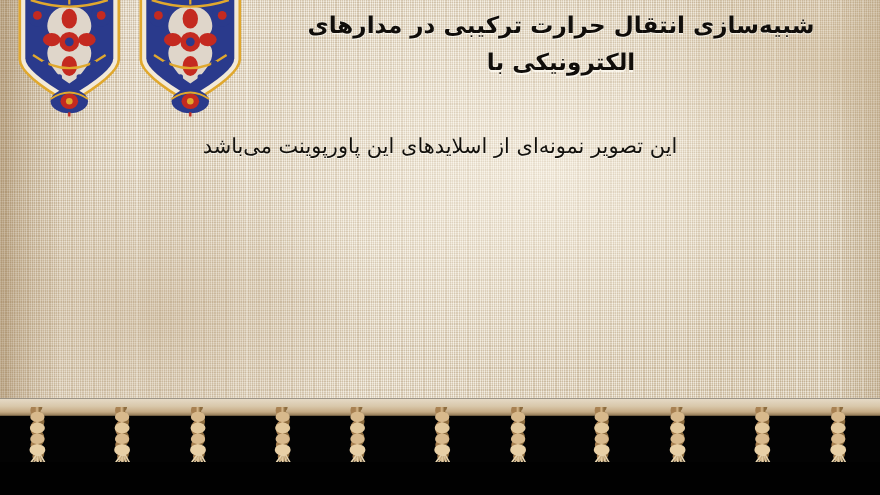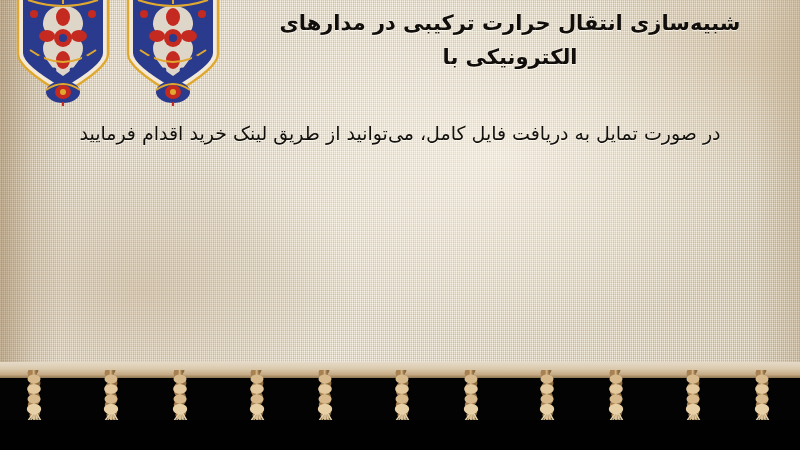--- a/index.html
+++ b/index.html
@@ -245,21 +245,21 @@
     </svg>
   </div>
 
   <div class="text-layer">
 
     <div class="title">
       <div>شبیه‌سازی انتقال حرارت ترکیبی در مدارهای الکترونیکی با</div>
     </div>
 
     <div class="body-block">
-      <div class="body-line">در صورت تمایل به دریافت فایل کامل، می‌توانید از طریق لینک خرید اقدام فرمایید</div>
+      <div class="body-line">این تصویر نمونه‌ای از اسلایدهای این پاورپوینت می‌باشد</div>
     </div>
 
   </div>
 
   <div class="fringe-band">
     <div class="fringe-top-edge"></div>
     <div id="tassel-host">
         <div class="tassel" style="left: 17px;"><svg viewBox="0 0 34 78" width="34" height="78">
             <defs>
               <linearGradient id="rg0" x1="0" y1="0" x2="1" y2="0">

